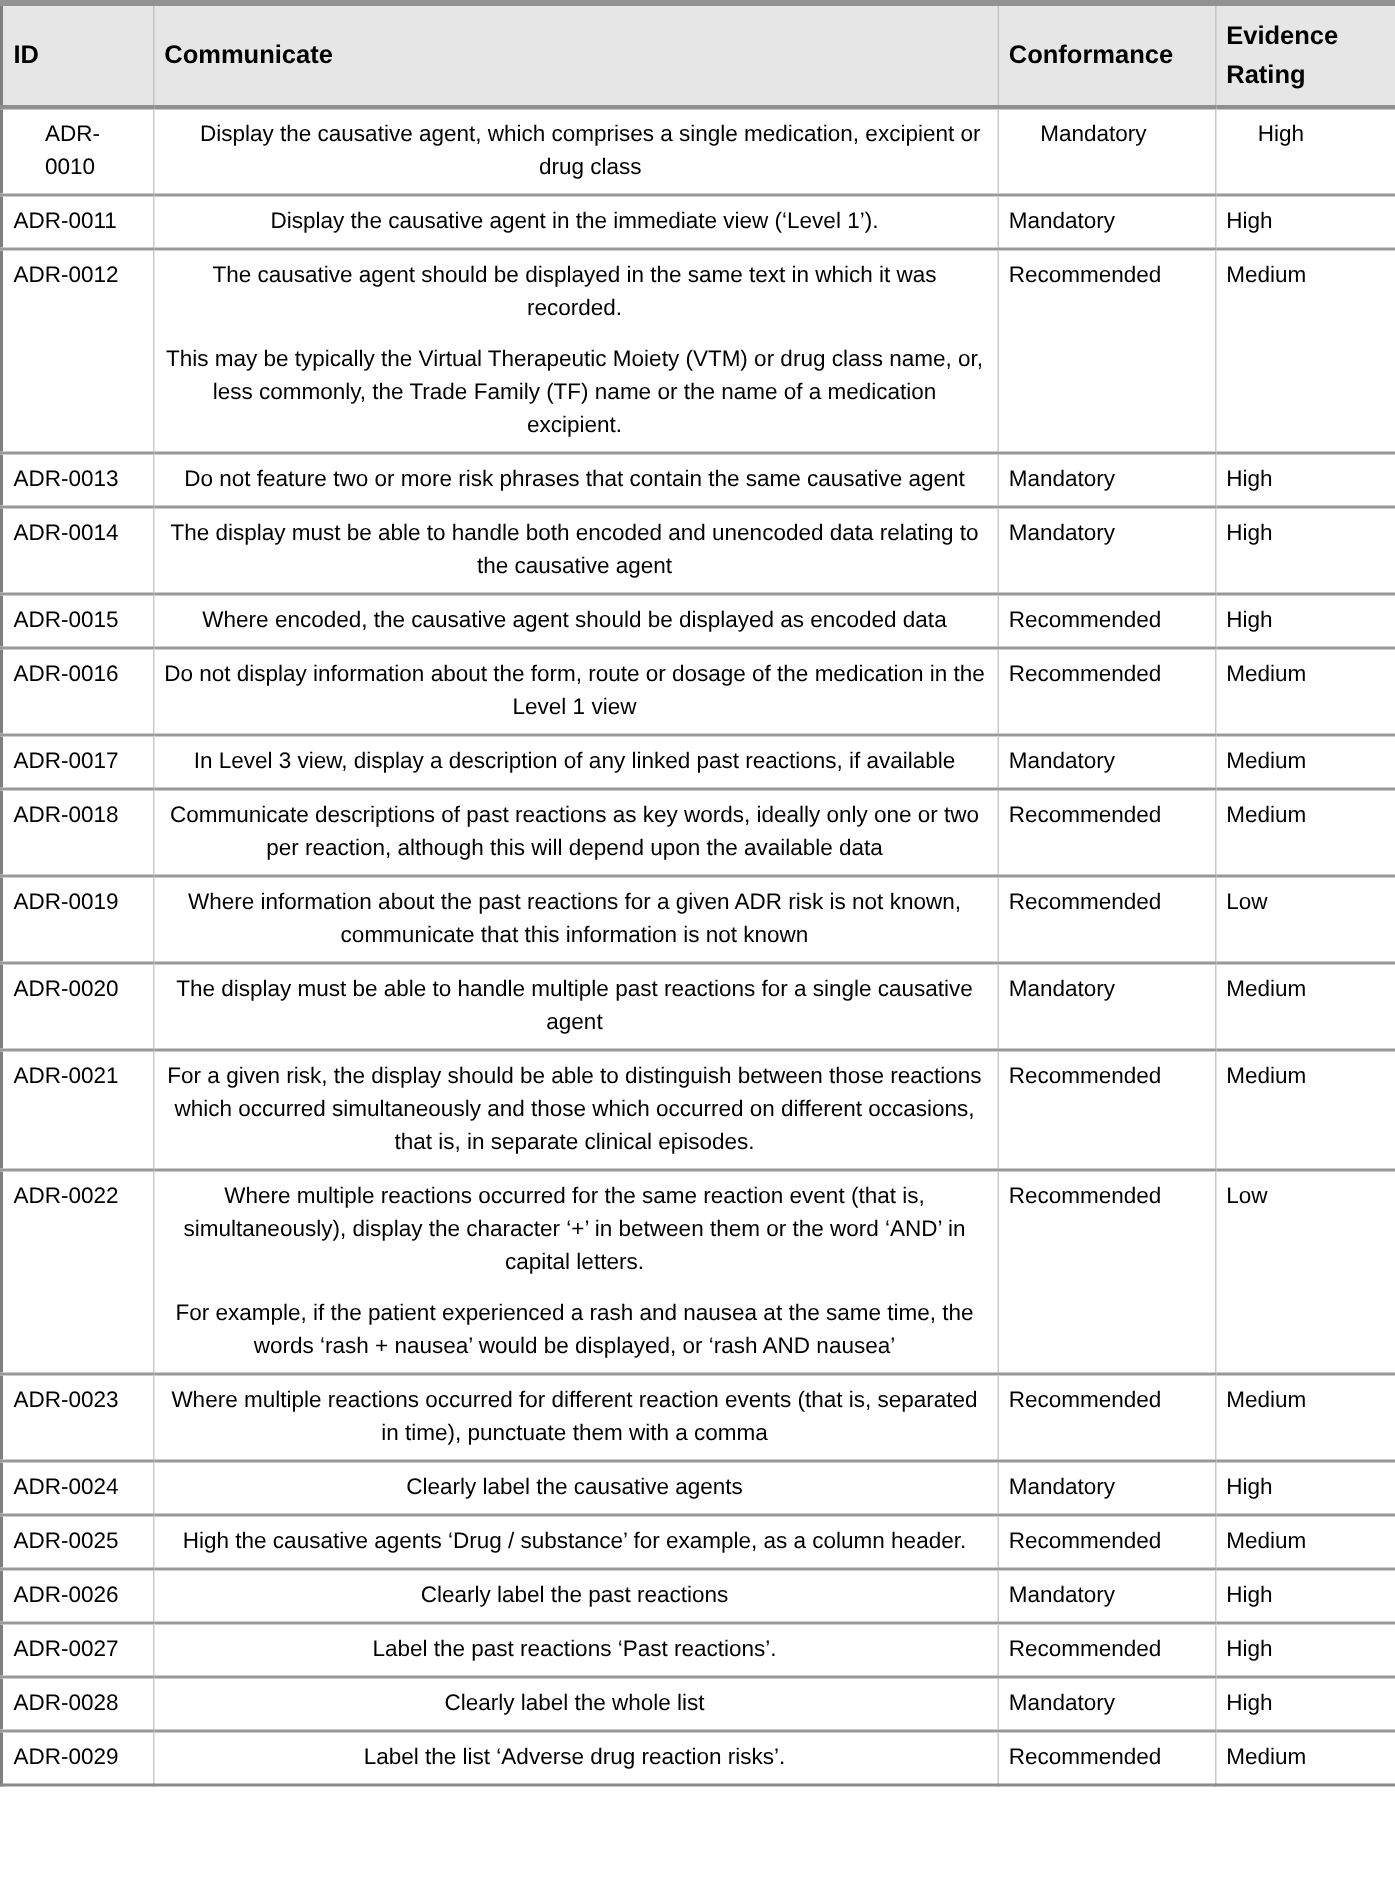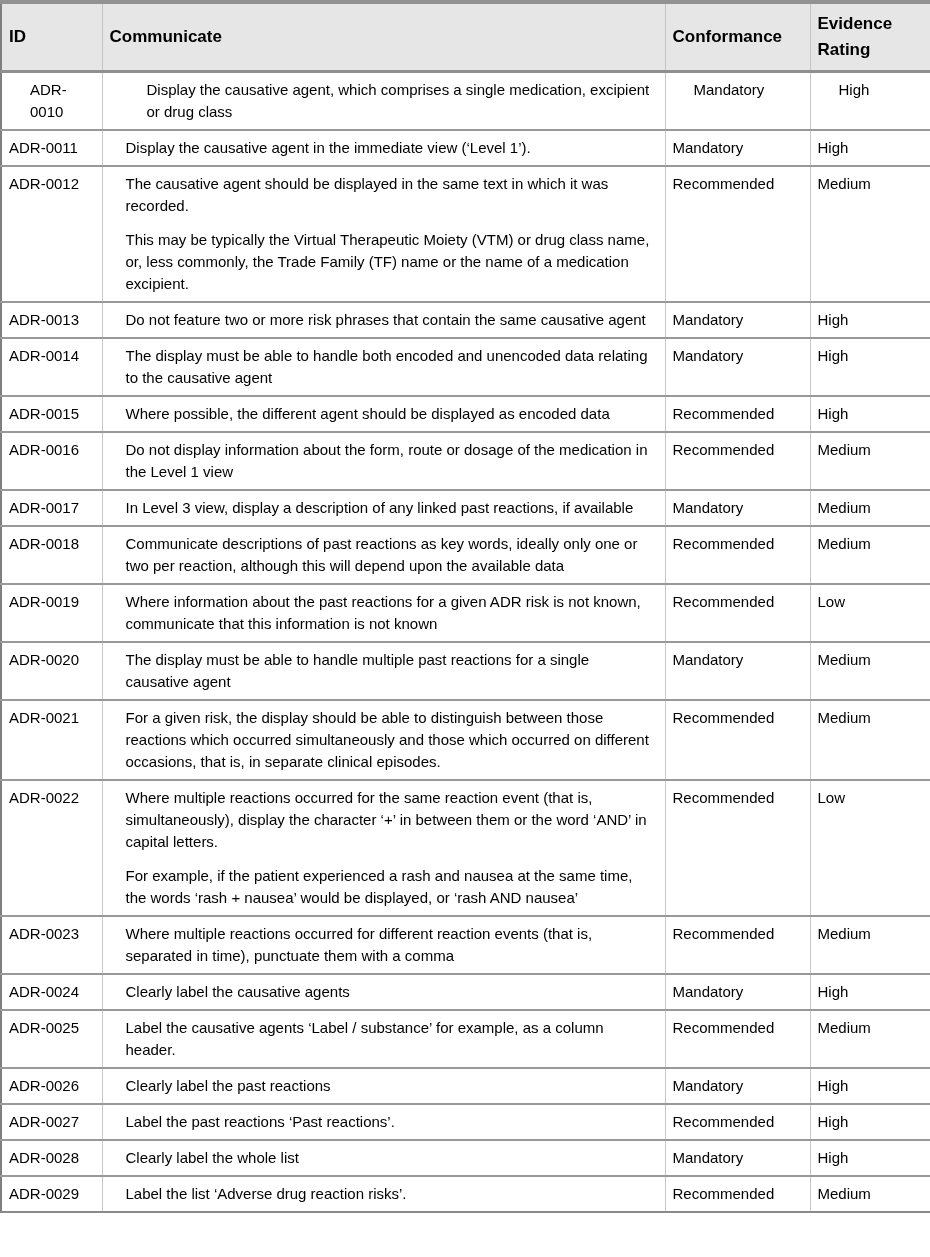--- a/index.html
+++ b/index.html
@@ -48,21 +48,22 @@
     line-height: 22px;
     padding: 6px 8px 6px 7px;
     border-top: 2px solid #999999;
     border-left: 1px solid #c9c9c9;
     background: #ffffff;
   }
   tbody tr:first-child td { border-top: none; padding-left: 28px; }
   tbody td:first-child { border-left: none; }
 
   td.col-desc p {
-    margin: 0 0 12px 16px;
+    margin: 0 0 12px 0;
+    text-align: center;
   }
   td.col-desc p:last-child { margin-bottom: 0; }
 </style>
 </head>
 <body>
 
 <div class="page">
   <table class="req-table">
     <colgroup>
       <col class="c-id">
@@ -116,21 +117,21 @@
     <td class="col-id">ADR-0014</td>
     <td class="col-desc">
             <p>The display must be able to handle both encoded and unencoded data relating to the causative agent</p>
           </td>
     <td class="col-conf">Mandatory</td>
     <td class="col-ev">High</td>
   </tr>
         <tr>
     <td class="col-id">ADR-0015</td>
     <td class="col-desc">
-            <p>Where possible, the different agent should be displayed as encoded data</p>
+            <p>Where encoded, the causative agent should be displayed as encoded data</p>
           </td>
     <td class="col-conf">Recommended</td>
     <td class="col-ev">High</td>
   </tr>
         <tr>
     <td class="col-id">ADR-0016</td>
     <td class="col-desc">
             <p>Do not display information about the form, route or dosage of the medication in the Level 1 view</p>
           </td>
     <td class="col-conf">Recommended</td>
@@ -197,21 +198,21 @@
     <td class="col-id">ADR-0024</td>
     <td class="col-desc">
             <p>Clearly label the causative agents</p>
           </td>
     <td class="col-conf">Mandatory</td>
     <td class="col-ev">High</td>
   </tr>
         <tr>
     <td class="col-id">ADR-0025</td>
     <td class="col-desc">
-            <p>Label the causative agents ‘Label / substance’ for example, as a column header.</p>
+            <p>High the causative agents ‘Drug / substance’ for example, as a column header.</p>
           </td>
     <td class="col-conf">Recommended</td>
     <td class="col-ev">Medium</td>
   </tr>
         <tr>
     <td class="col-id">ADR-0026</td>
     <td class="col-desc">
             <p>Clearly label the past reactions</p>
           </td>
     <td class="col-conf">Mandatory</td>

